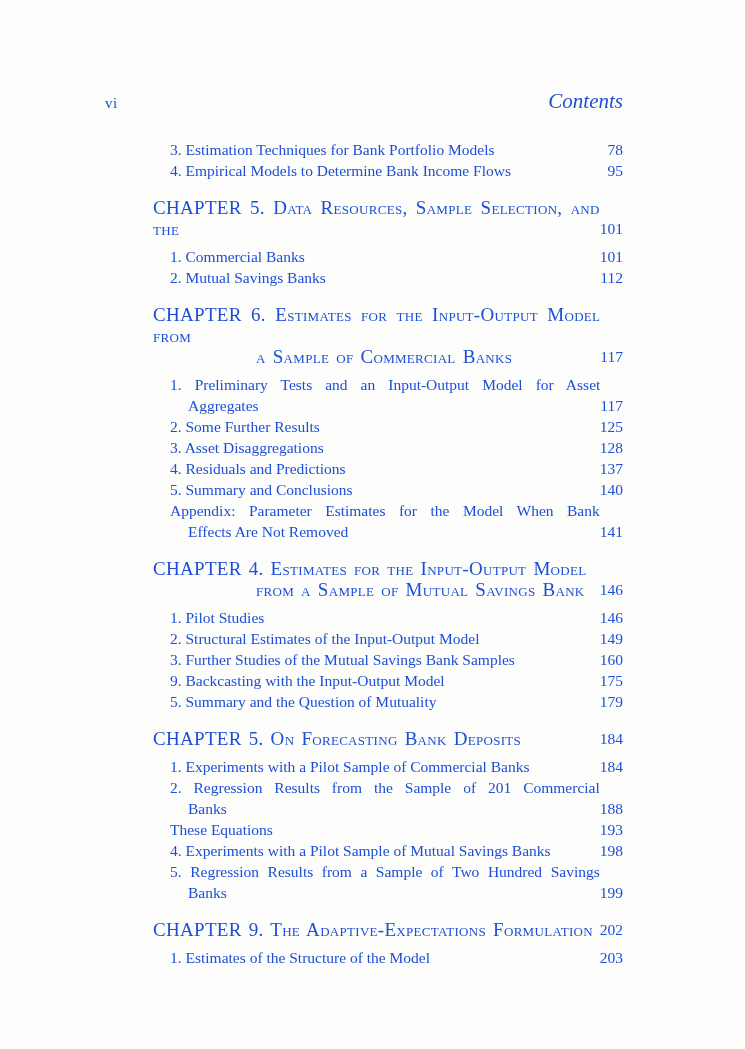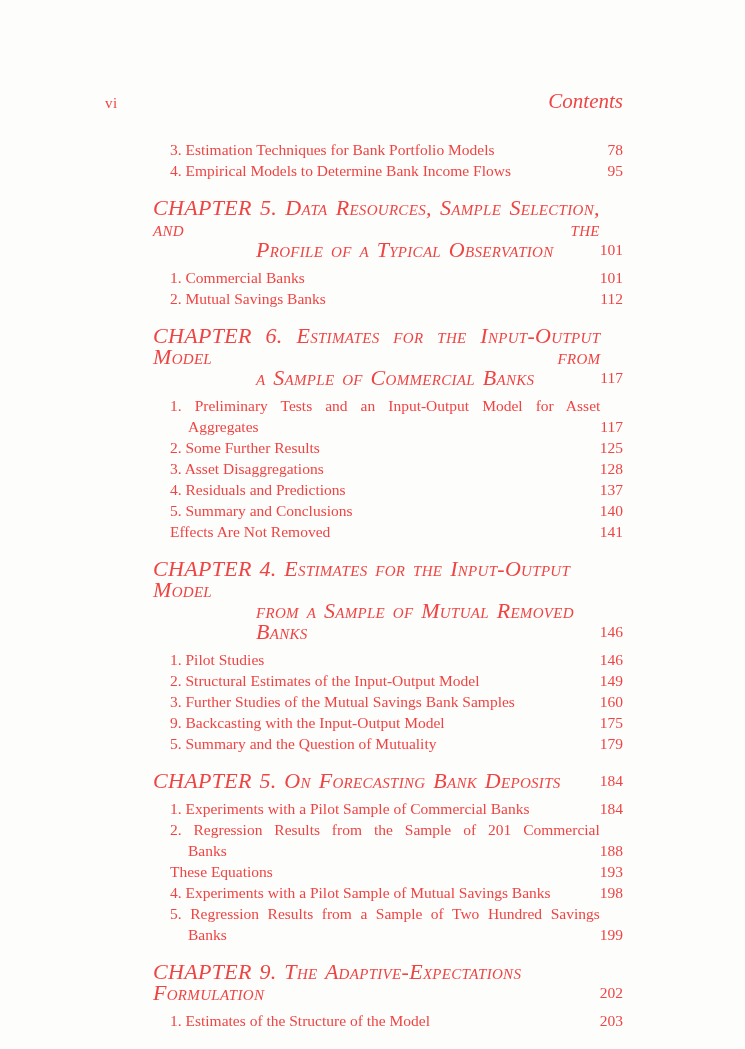--- a/index.html
+++ b/index.html
@@ -5,21 +5,21 @@
   html, body {
     margin: 0;
     padding: 0;
     background: #fdfdfb;
   }
   .page {
     position: relative;
     width: 745px;
     height: 1049px;
     background: #fdfdfb;
-    color: #ef4444;
+    color: #1d4ed8;
     font-family: "Liberation Serif", "DejaVu Serif", serif;
     overflow: hidden;
     box-sizing: border-box;
     padding: 92px 122px 0 105px;
   }
   .page-header {
     display: flex;
     justify-content: space-between;
     align-items: baseline;
     font-size: 15px;
@@ -50,24 +50,23 @@
     width: 486px;
     box-sizing: border-box;
   }
   .row .pg {
     flex: 1;
     text-align: right;
     white-space: nowrap;
   }
   .row.heading .text {
     font-variant: small-caps;
-    font-size: 22px;
+    font-size: 19px;
     letter-spacing: 0.3px;
     word-spacing: 2px;
-    font-style: italic;
   }
   .row.heading .line + .line { padding-left: 103px; }
   .row.item .text { padding-left: 17px; }
   .row.item .line + .line { padding-left: 18px; }
   .line.j {
     text-align: justify;
     text-align-last: justify;
   }
 </style>
 </head>
@@ -92,21 +91,20 @@
               <div class="line">4. Empirical Models to Determine Bank Income Flows</div>
             </div>
             <div class="pg">95</div>
           </div>
         </div>
       </div>
       <div class="section chapter">
         <div class="row heading">
           <div class="text">
             <div class="line j">CHAPTER 5. Data Resources, Sample Selection, and the</div>
-            <div class="line">Profile of a Typical Observation</div>
           </div>
           <div class="pg">101</div>
         </div>
         <div class="items">
           <div class="row item">
             <div class="text">
               <div class="line">1. Commercial Banks</div>
             </div>
             <div class="pg">101</div>
           </div>
@@ -153,31 +151,32 @@
             <div class="pg">137</div>
           </div>
           <div class="row item">
             <div class="text">
               <div class="line">5. Summary and Conclusions</div>
             </div>
             <div class="pg">140</div>
           </div>
           <div class="row item">
             <div class="text">
+              <div class="line j">Appendix: Parameter Estimates for the Model When Bank</div>
               <div class="line">Effects Are Not Removed</div>
             </div>
             <div class="pg">141</div>
           </div>
         </div>
       </div>
       <div class="section chapter">
         <div class="row heading">
           <div class="text">
             <div class="line">CHAPTER 4. Estimates for the Input-Output Model</div>
-            <div class="line">from a Sample of Mutual Removed Banks</div>
+            <div class="line">from a Sample of Mutual Savings Bank</div>
           </div>
           <div class="pg">146</div>
         </div>
         <div class="items">
           <div class="row item">
             <div class="text">
               <div class="line">1. Pilot Studies</div>
             </div>
             <div class="pg">146</div>
           </div>

